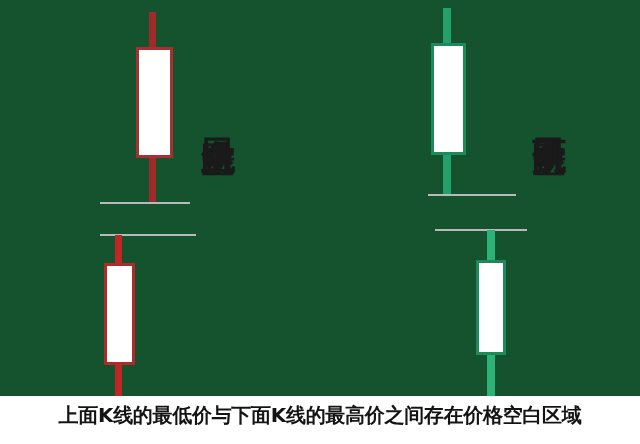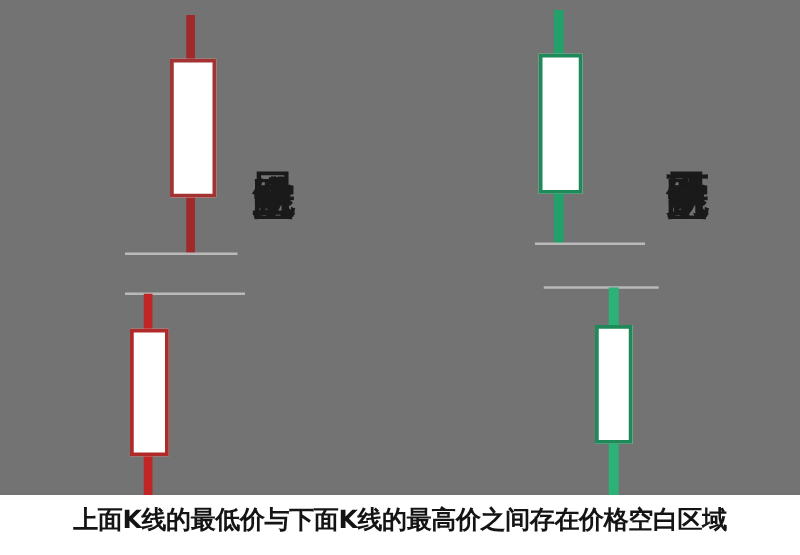--- a/index.html
+++ b/index.html
@@ -10,21 +10,21 @@
     width: 640px;
     height: 444px;
     background: #ffffff;
     font-family: "Liberation Sans", "DejaVu Sans", sans-serif;
     overflow: hidden;
   }
   #diagram {
     position: relative;
     width: 640px;
     height: 444px;
-    background: #737373;
+    background: #14532d;
   }
 
   
   .candle {
     position: absolute;
   }
   .wick {
     position: absolute;
     border-radius: 0;
   }

